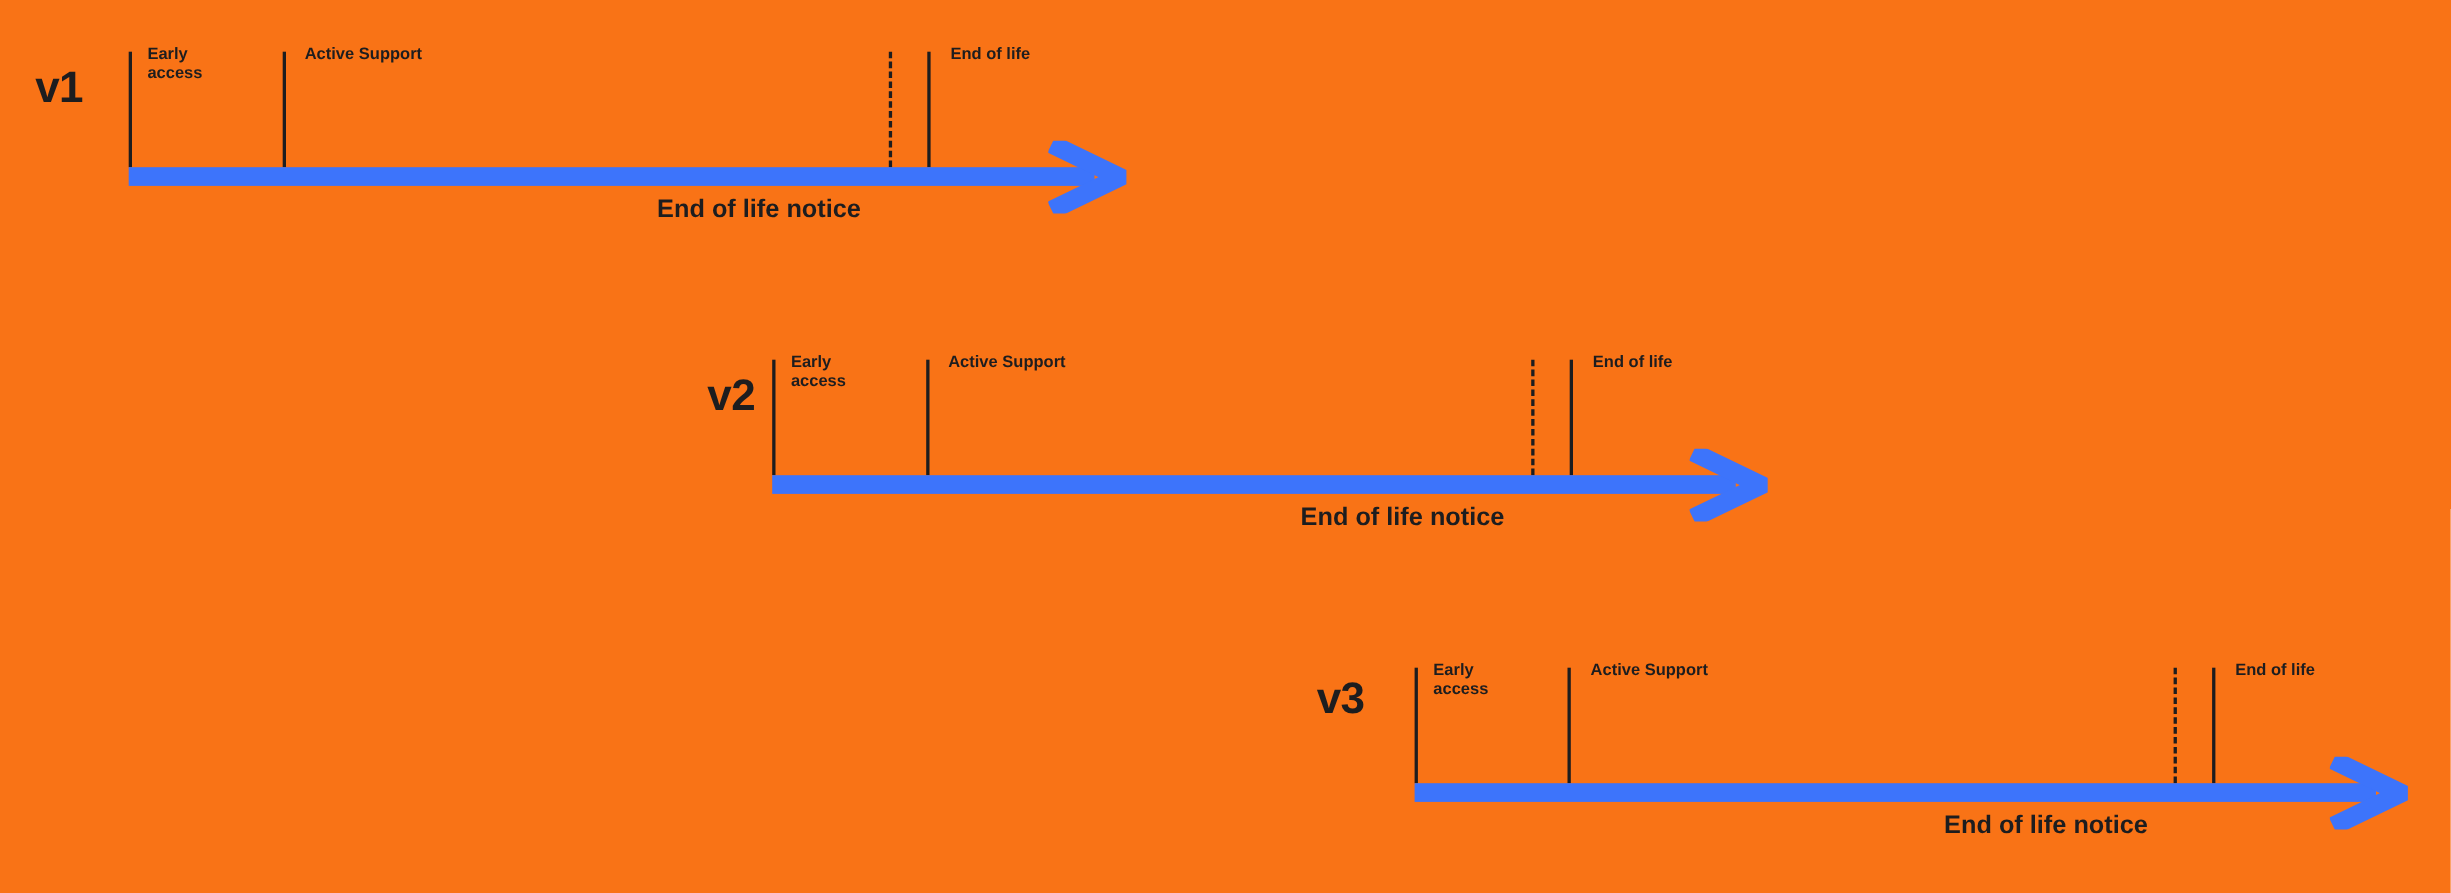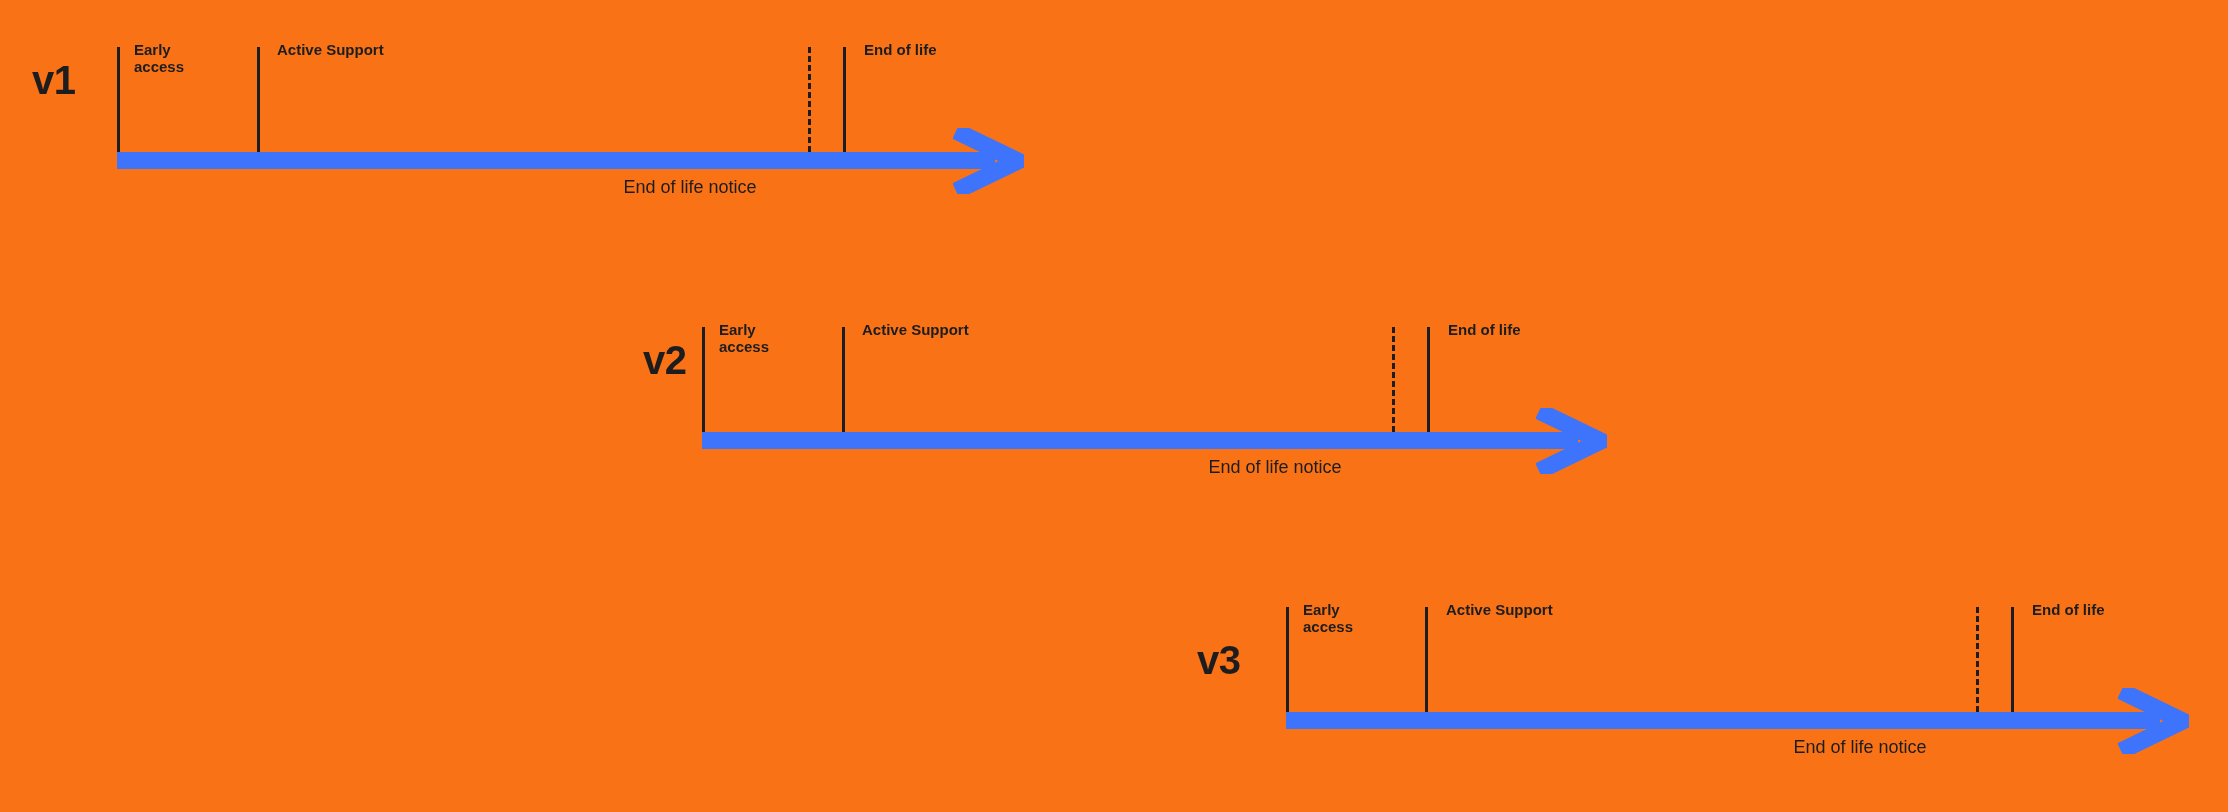--- a/index.html
+++ b/index.html
@@ -64,22 +64,22 @@
     height: 17px;
     background: #3d74fb;
   }
 
   .arrow-head {
     position: absolute;
   }
 
   .notice-label {
     position: absolute;
-    font-size: 18px;
-    font-weight: 400;
+    font-size: 23px;
+    font-weight: 700;
     color: #1d1d1f;
     line-height: 1;
     white-space: nowrap;
     transform: translateX(-50%);
   }
 </style>
 </head>
 <body>
 
 <div id="stage">
@@ -109,21 +109,21 @@
 access</div>
       <div class="phase-label" style="left: 862px; top: 322px;">Active Support</div>
       <div class="phase-label" style="left: 1448px; top: 322px;">End of life</div>
       <div class="bar" style="left: 702px; top: 432px; width: 876px; background: rgb(61, 116, 251);"></div>
       <svg width="71" height="66" class="arrow-head" style="left: 1536px; top: 407.5px;">
         <polyline points="3,3 65,33 3,63" fill="none" stroke="#3d74fb" stroke-width="17" stroke-linejoin="miter" stroke-linecap="butt"></polyline>
       </svg>
       <div class="notice-label" style="left: 1275px; top: 458px;">End of life notice</div>
     </div>
     <div class="timeline-row">
-      <div class="version-label" style="left: 1197px; top: 640px;">v3</div>
+      <div class="version-label" style="left: 1197px; top: 615px;">v3</div>
       <div class="divider" style="left: 1286px; top: 607px; height: 105px;"></div>
       <div class="divider" style="left: 1425px; top: 607px; height: 105px;"></div>
       <div class="divider dashed" style="left: 1976px; top: 607px; height: 105px;"></div>
       <div class="divider" style="left: 2011px; top: 607px; height: 105px;"></div>
       <div class="phase-label" style="left: 1303px; top: 602px;">Early
 access</div>
       <div class="phase-label" style="left: 1446px; top: 602px;">Active Support</div>
       <div class="phase-label" style="left: 2032px; top: 602px;">End of life</div>
       <div class="bar" style="left: 1286px; top: 712px; width: 874px; background: rgb(61, 116, 251);"></div>
       <svg width="71" height="66" class="arrow-head" style="left: 2118px; top: 687.5px;">

